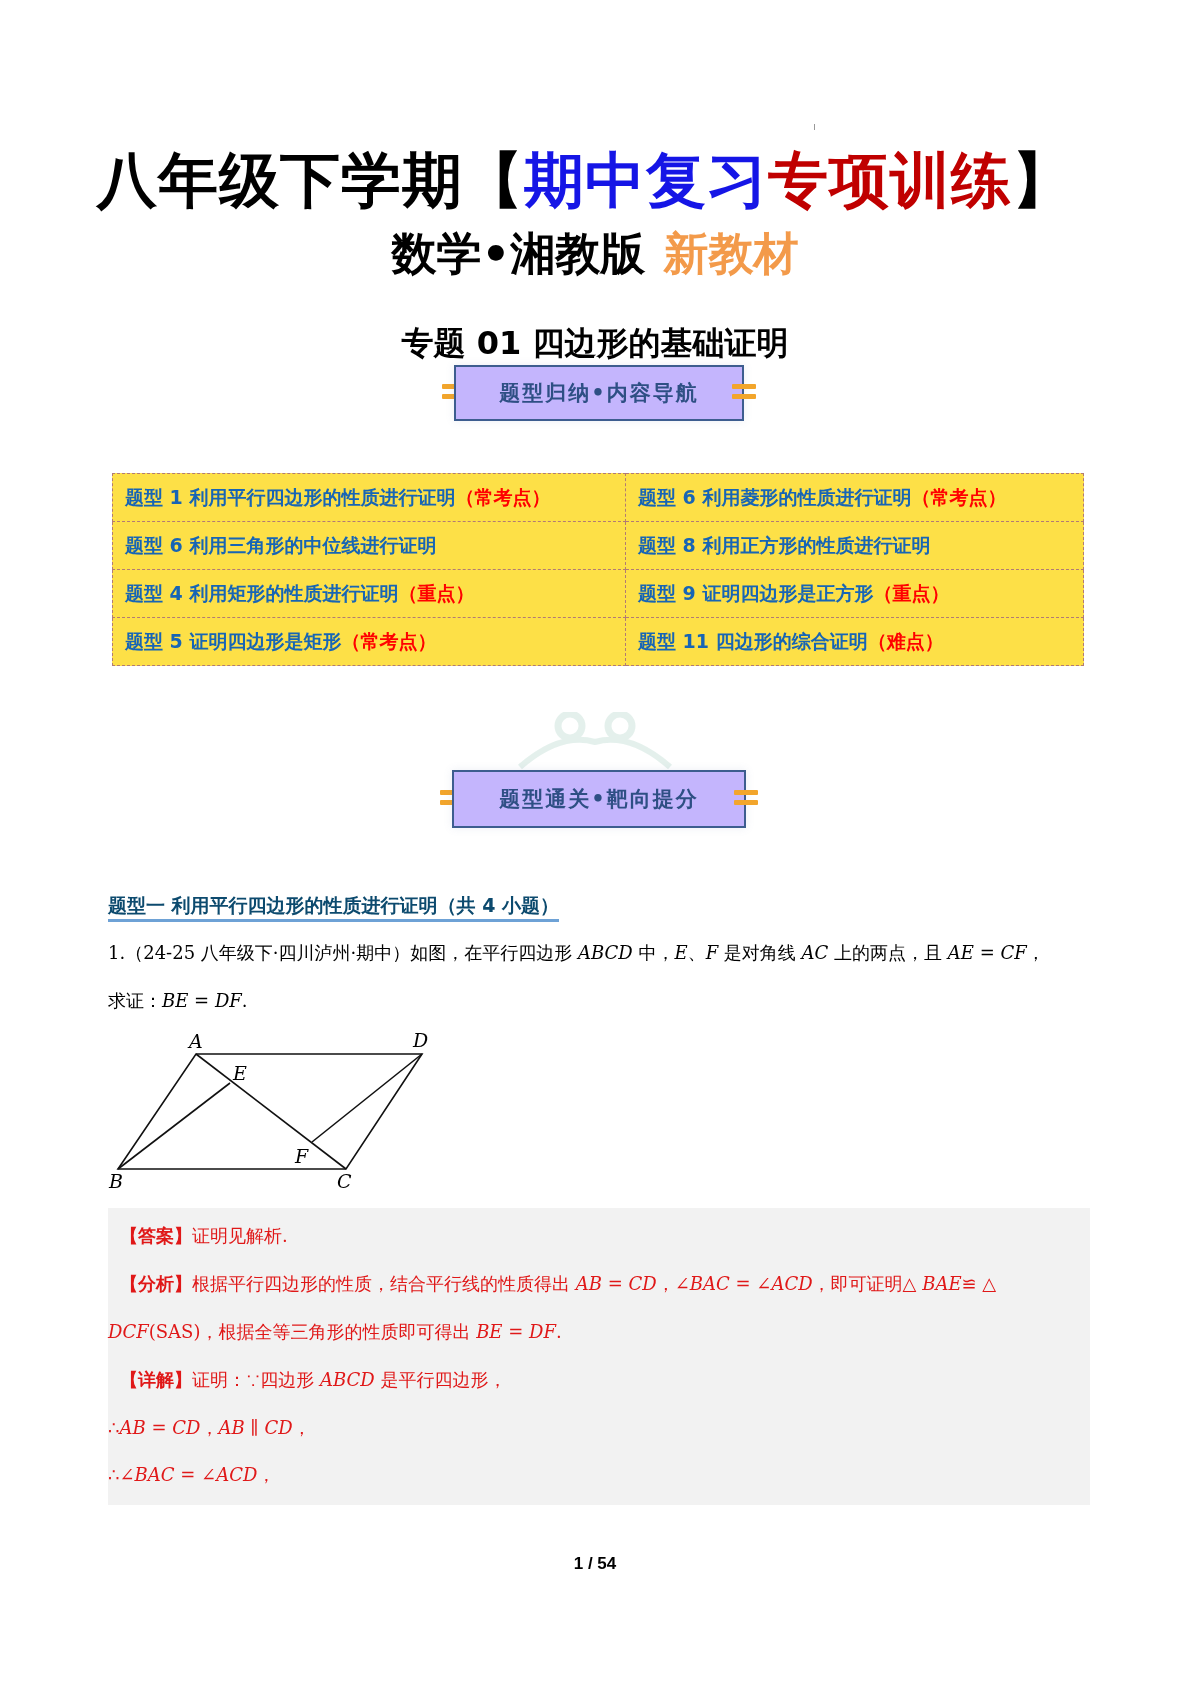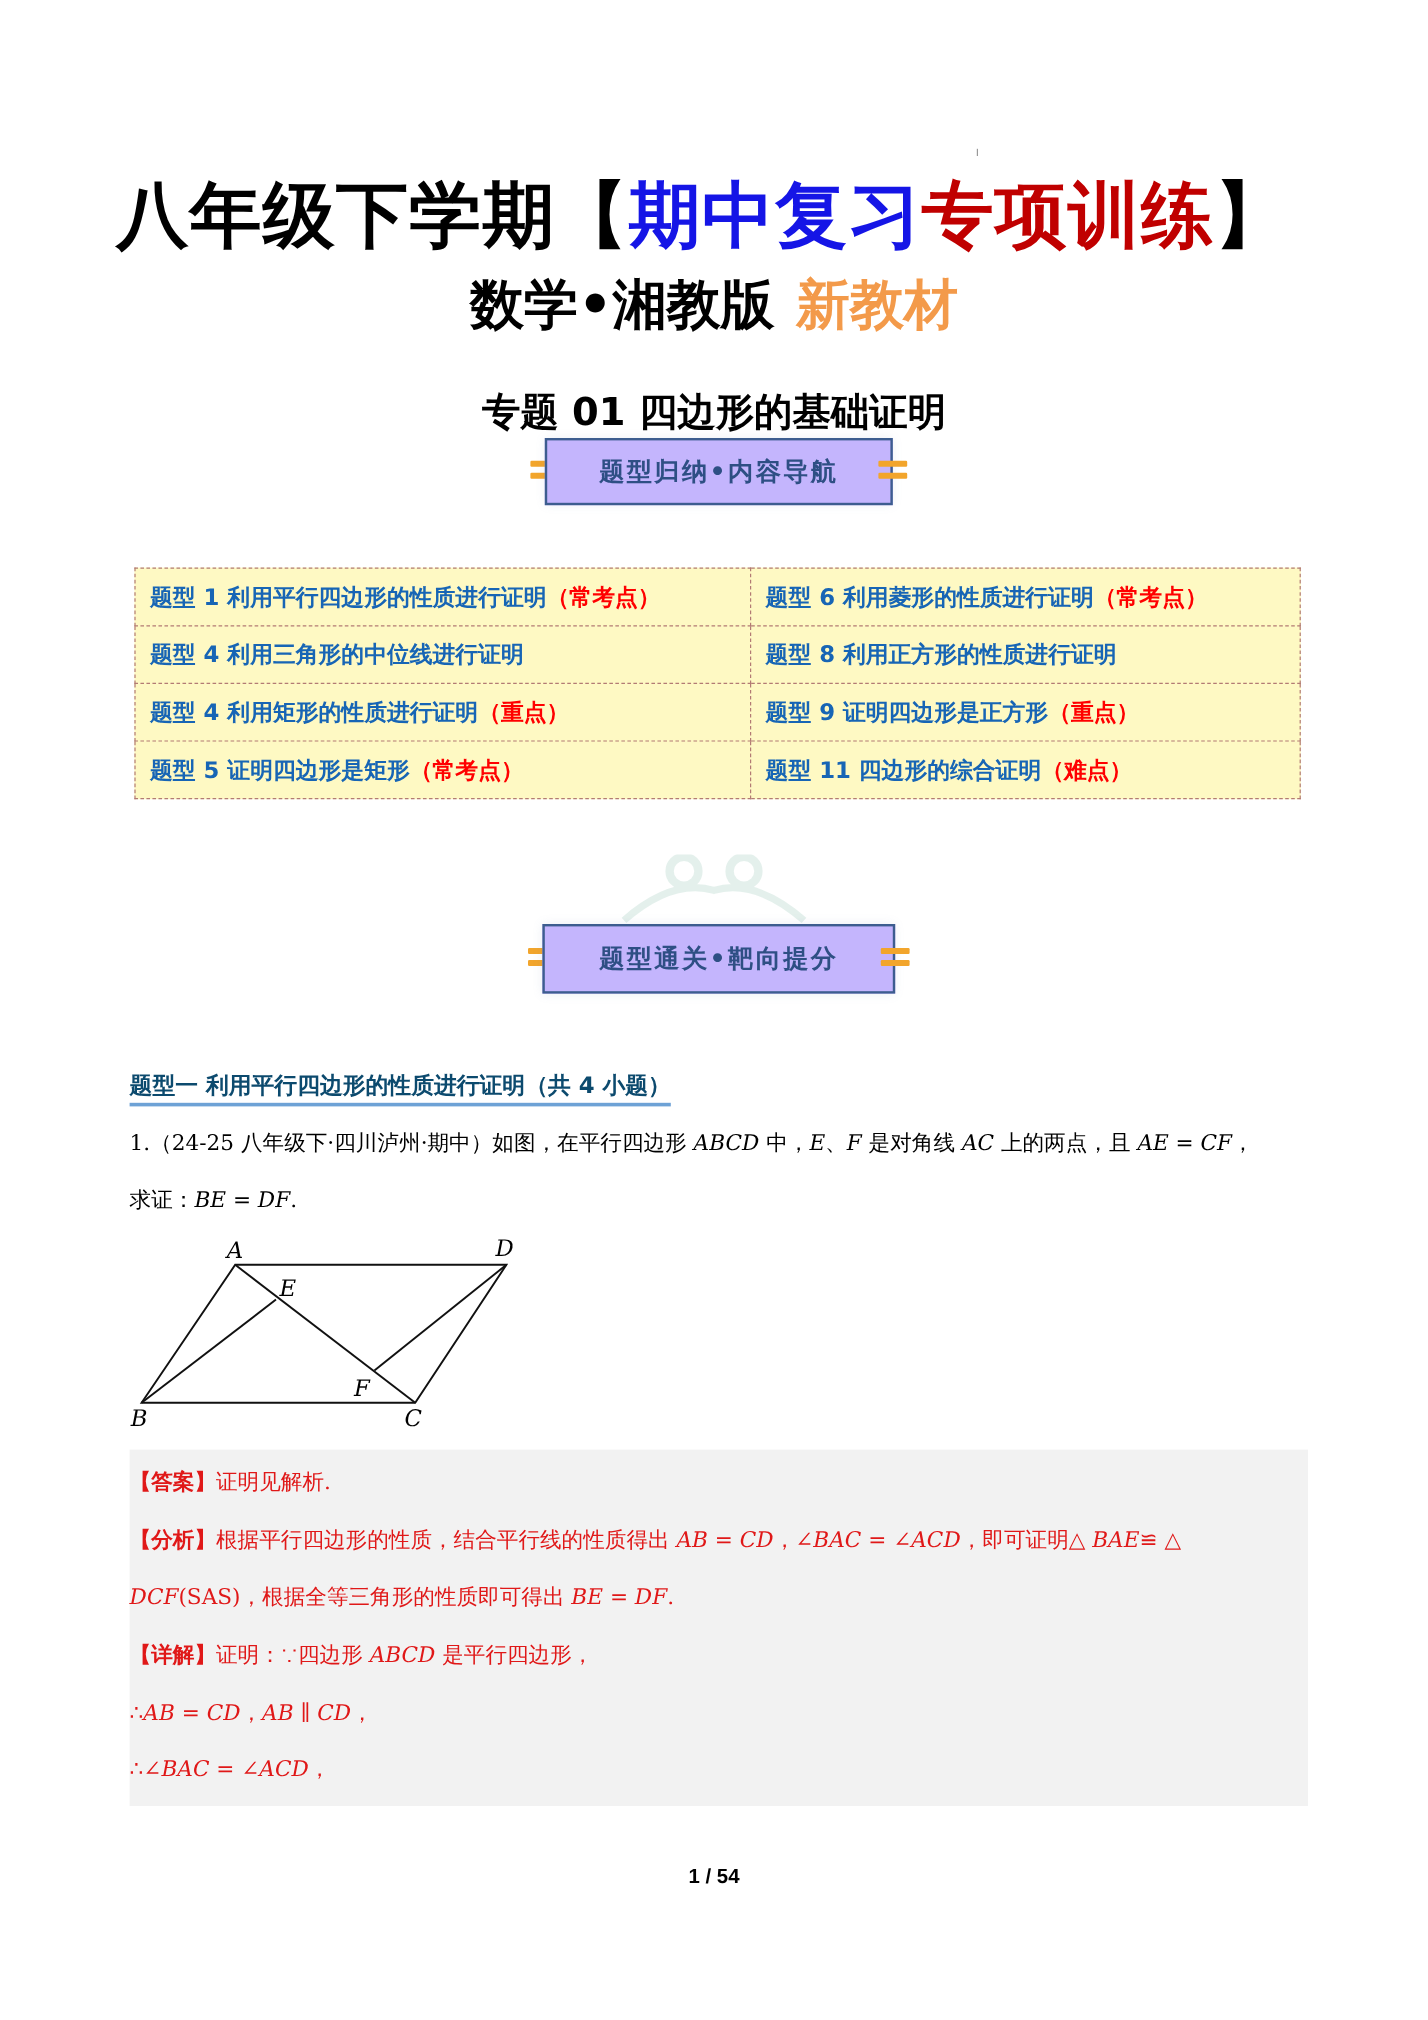--- a/index.html
+++ b/index.html
@@ -17,36 +17,36 @@
            font-weight: 700; line-height: 42px; white-space: nowrap; margin-top: 28px; }
   .navbox { border: 2px solid #3d5d8f; background: #c4b5fd; box-sizing: border-box;
             display: flex; align-items: center; justify-content: center;
             color: #2e4f84; font-weight: 700; font-size: 21px; letter-spacing: 2px;
             box-shadow: 0 0 8px rgba(120,140,180,0.15); }
   .bars { width: 24px; height: 16px; }
   .bars::before, .bars::after { content: ""; display: block; height: 5px;
             background: #f2a52c; border-radius: 1px; }
   .bars::after { margin-top: 5px; }
   .toc { left: 112px; top: 473px; width: 972px; border-collapse: collapse;
-         background: #fef9c3; }
+         background: #fde047; }
   .toc td { border: 1.5px dashed #b27b74; height: 47px; padding: 0 0 0 12px;
             font-size: 19px; font-weight: 700; color: #1765b5; white-space: nowrap; }
   .toc td.left { width: 500px; }
   .toc .tag { color: #ff0000; }
   .watermark { left: 500px; top: 712px; width: 190px; height: 58px; opacity: 0.12; }
   .section-head { left: 108px; top: 892px; font-size: 19px; font-weight: 700;
                   color: #0c4a6e; border-bottom: 3px solid #6ea2d6; padding-bottom: 1px;
                   line-height: 26px; }
   .qline { left: 108px; font-size: 18px; line-height: 26px; white-space: nowrap;
            font-family: "DejaVu Serif", serif; }
   .m { font-style: italic; font-family: "DejaVu Serif", serif; }
   .answer-box { left: 108px; top: 1208px; width: 982px; height: 297px; background: #f2f2f2; }
   .aline { left: 108px; font-size: 18px; line-height: 26px; color: #e01818; white-space: nowrap;
            font-family: "DejaVu Serif", serif; }
-  .aline .bk { color: #e01818; font-weight: 700; }
+  .aline .bk { color: #e01818; font-weight: 700; margin-left: 12px; }
   .footer { left: 0; width: 1190px; top: 1554px; text-align: center; font-size: 17px;
             font-weight: 700; font-family: "Liberation Sans", sans-serif; }
   .tick { left: 814px; top: 124px; width: 1px; height: 6px; background: #999; }
   svg text { font-family: "DejaVu Serif", serif; font-style: italic; font-size: 19px; }
 </style>
 </head>
 <body>
 
 <div class="abs tick"></div>
 
@@ -68,21 +68,21 @@
   <div class="abs bars" style="left:292px; top:19px;"></div>
 </div>
 
 <table class="abs toc">
   <tbody>
     <tr>
       <td class="left"><span>题型 1  利用平行四边形的性质进行证明</span><span class="tag">（常考点）</span></td>
       <td><span>题型 6  利用菱形的性质进行证明</span><span class="tag">（常考点）</span></td>
     </tr>
     <tr>
-      <td class="left"><span>题型 4  利用三角形的中位线进行证明</span><span class="tag"></span></td>
+      <td class="left"><span>题型 6  利用三角形的中位线进行证明</span><span class="tag"></span></td>
       <td><span>题型 8  利用正方形的性质进行证明</span><span class="tag"></span></td>
     </tr>
     <tr>
       <td class="left"><span>题型 4  利用矩形的性质进行证明</span><span class="tag">（重点）</span></td>
       <td><span>题型 9  证明四边形是正方形</span><span class="tag">（重点）</span></td>
     </tr>
     <tr>
       <td class="left"><span>题型 5  证明四边形是矩形</span><span class="tag">（常考点）</span></td>
       <td><span>题型 11  四边形的综合证明</span><span class="tag">（难点）</span></td>
     </tr>

